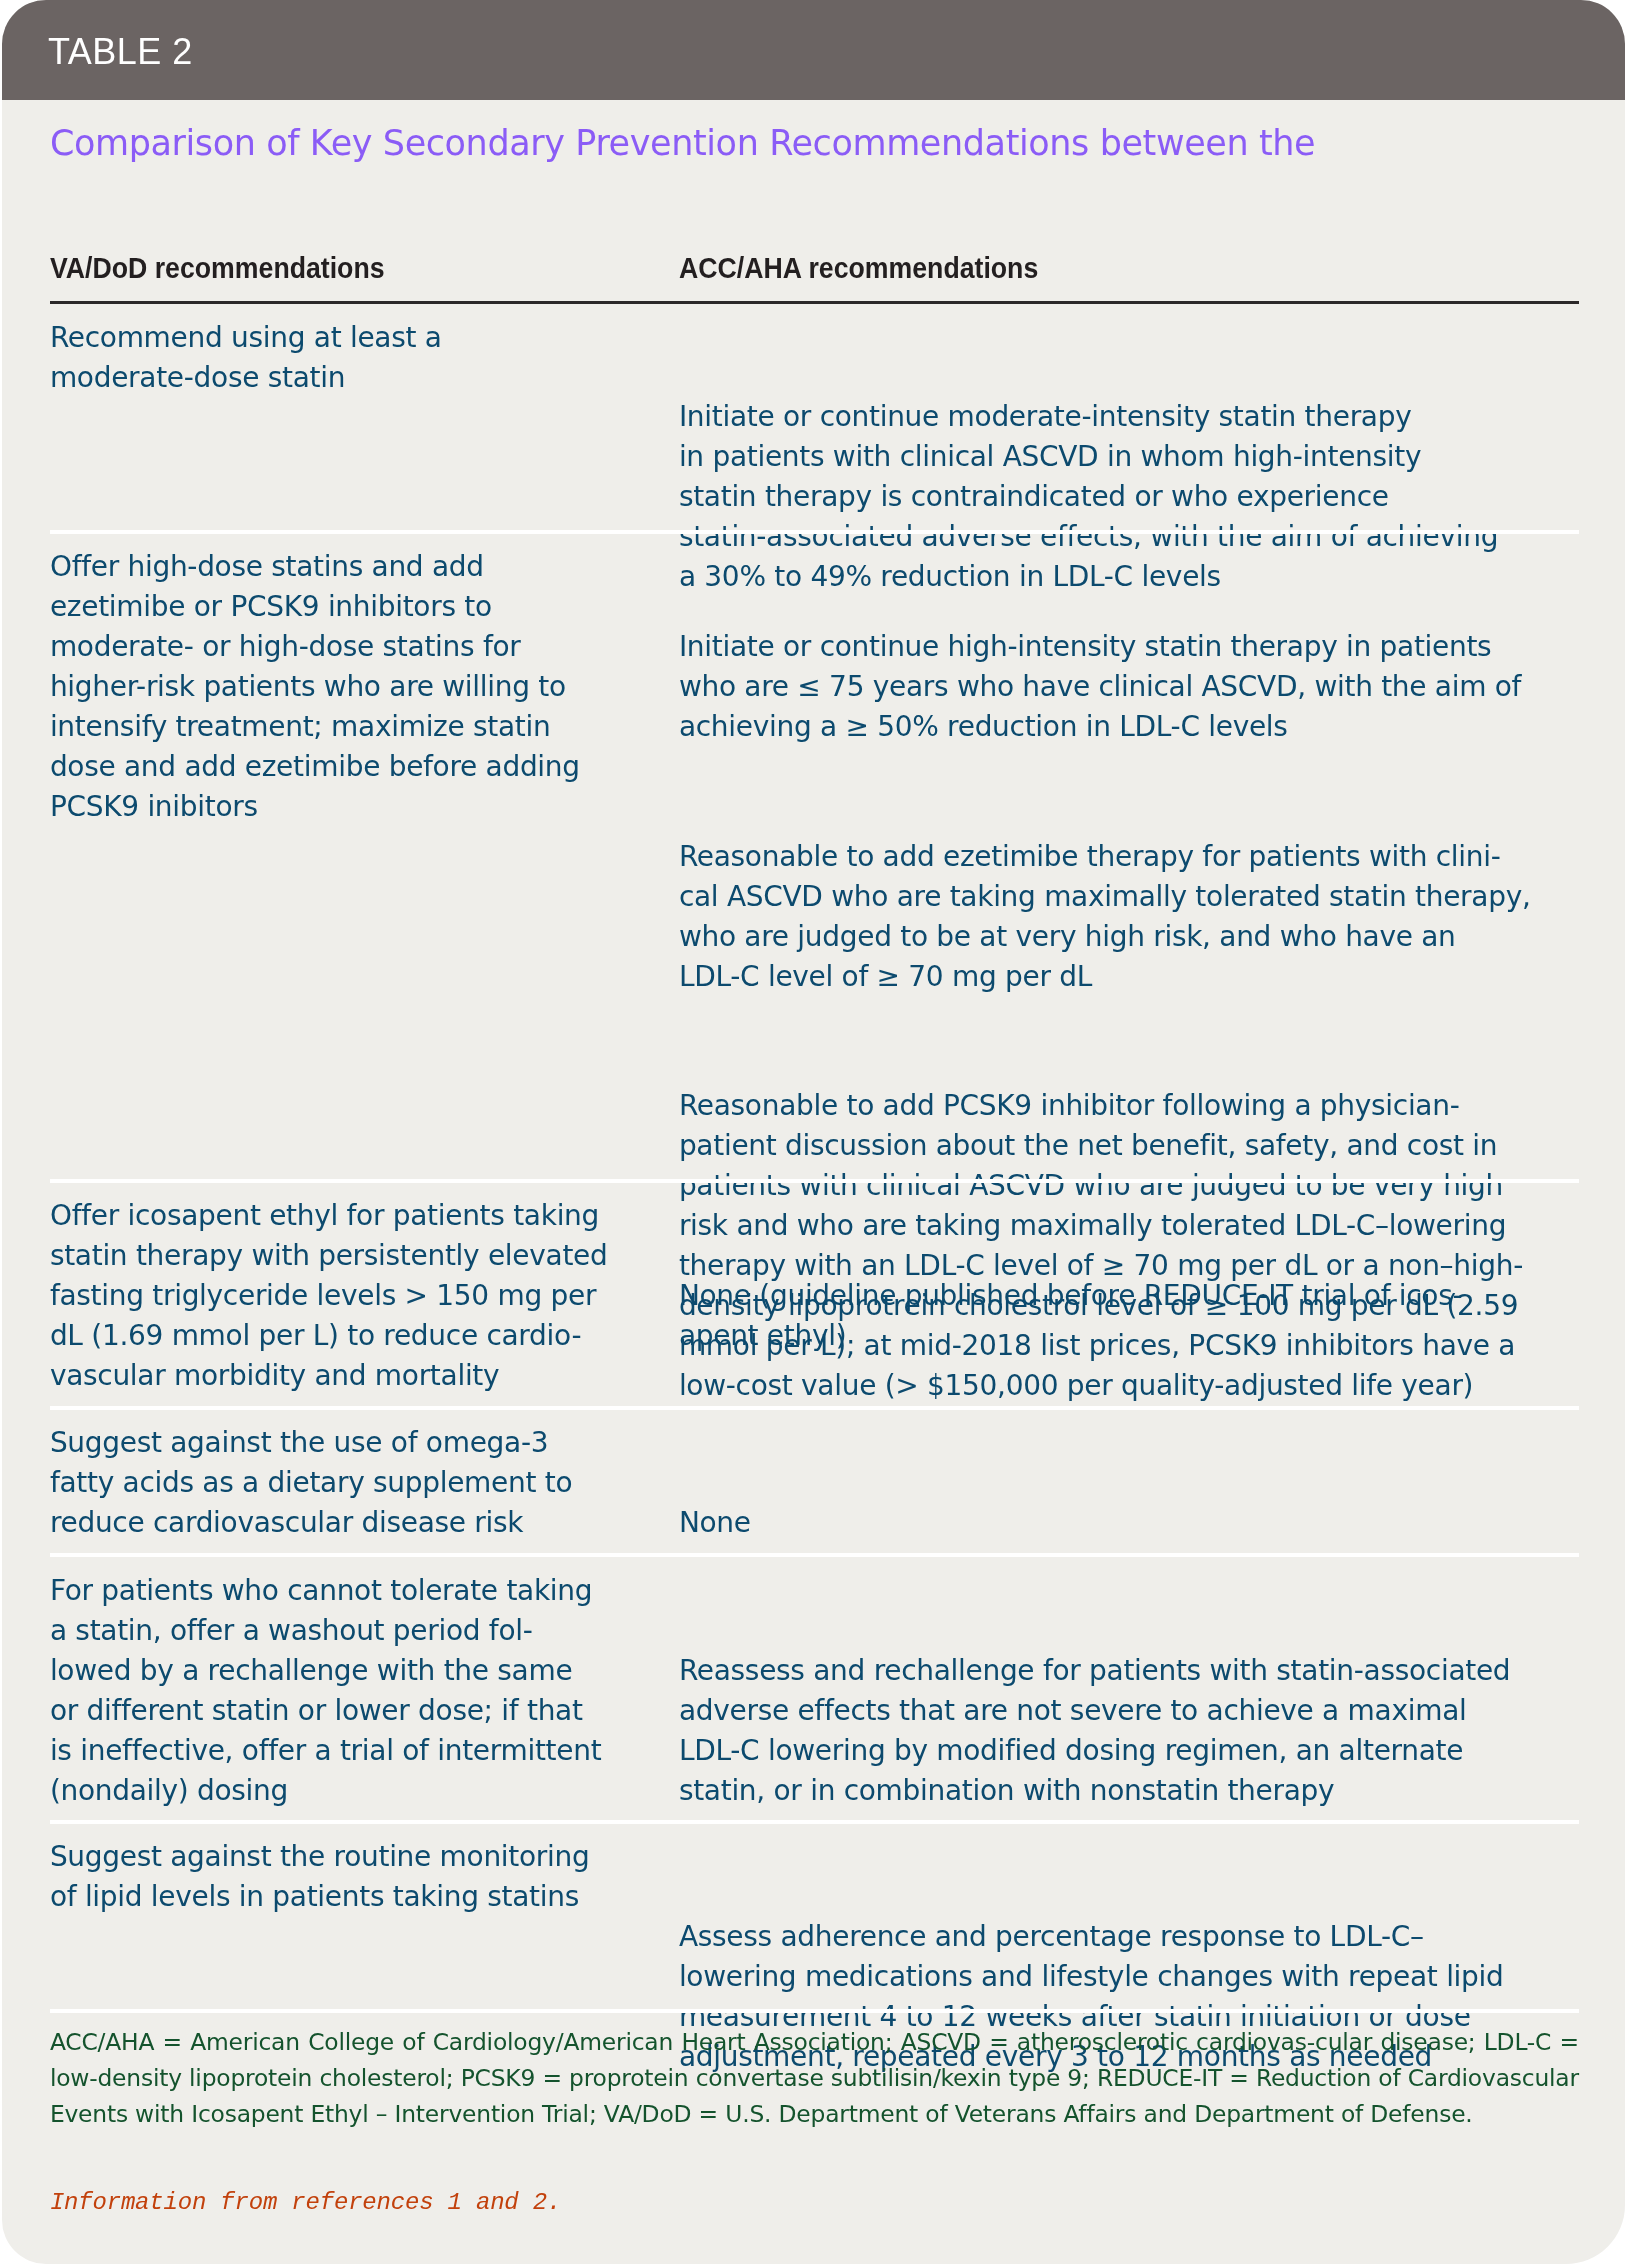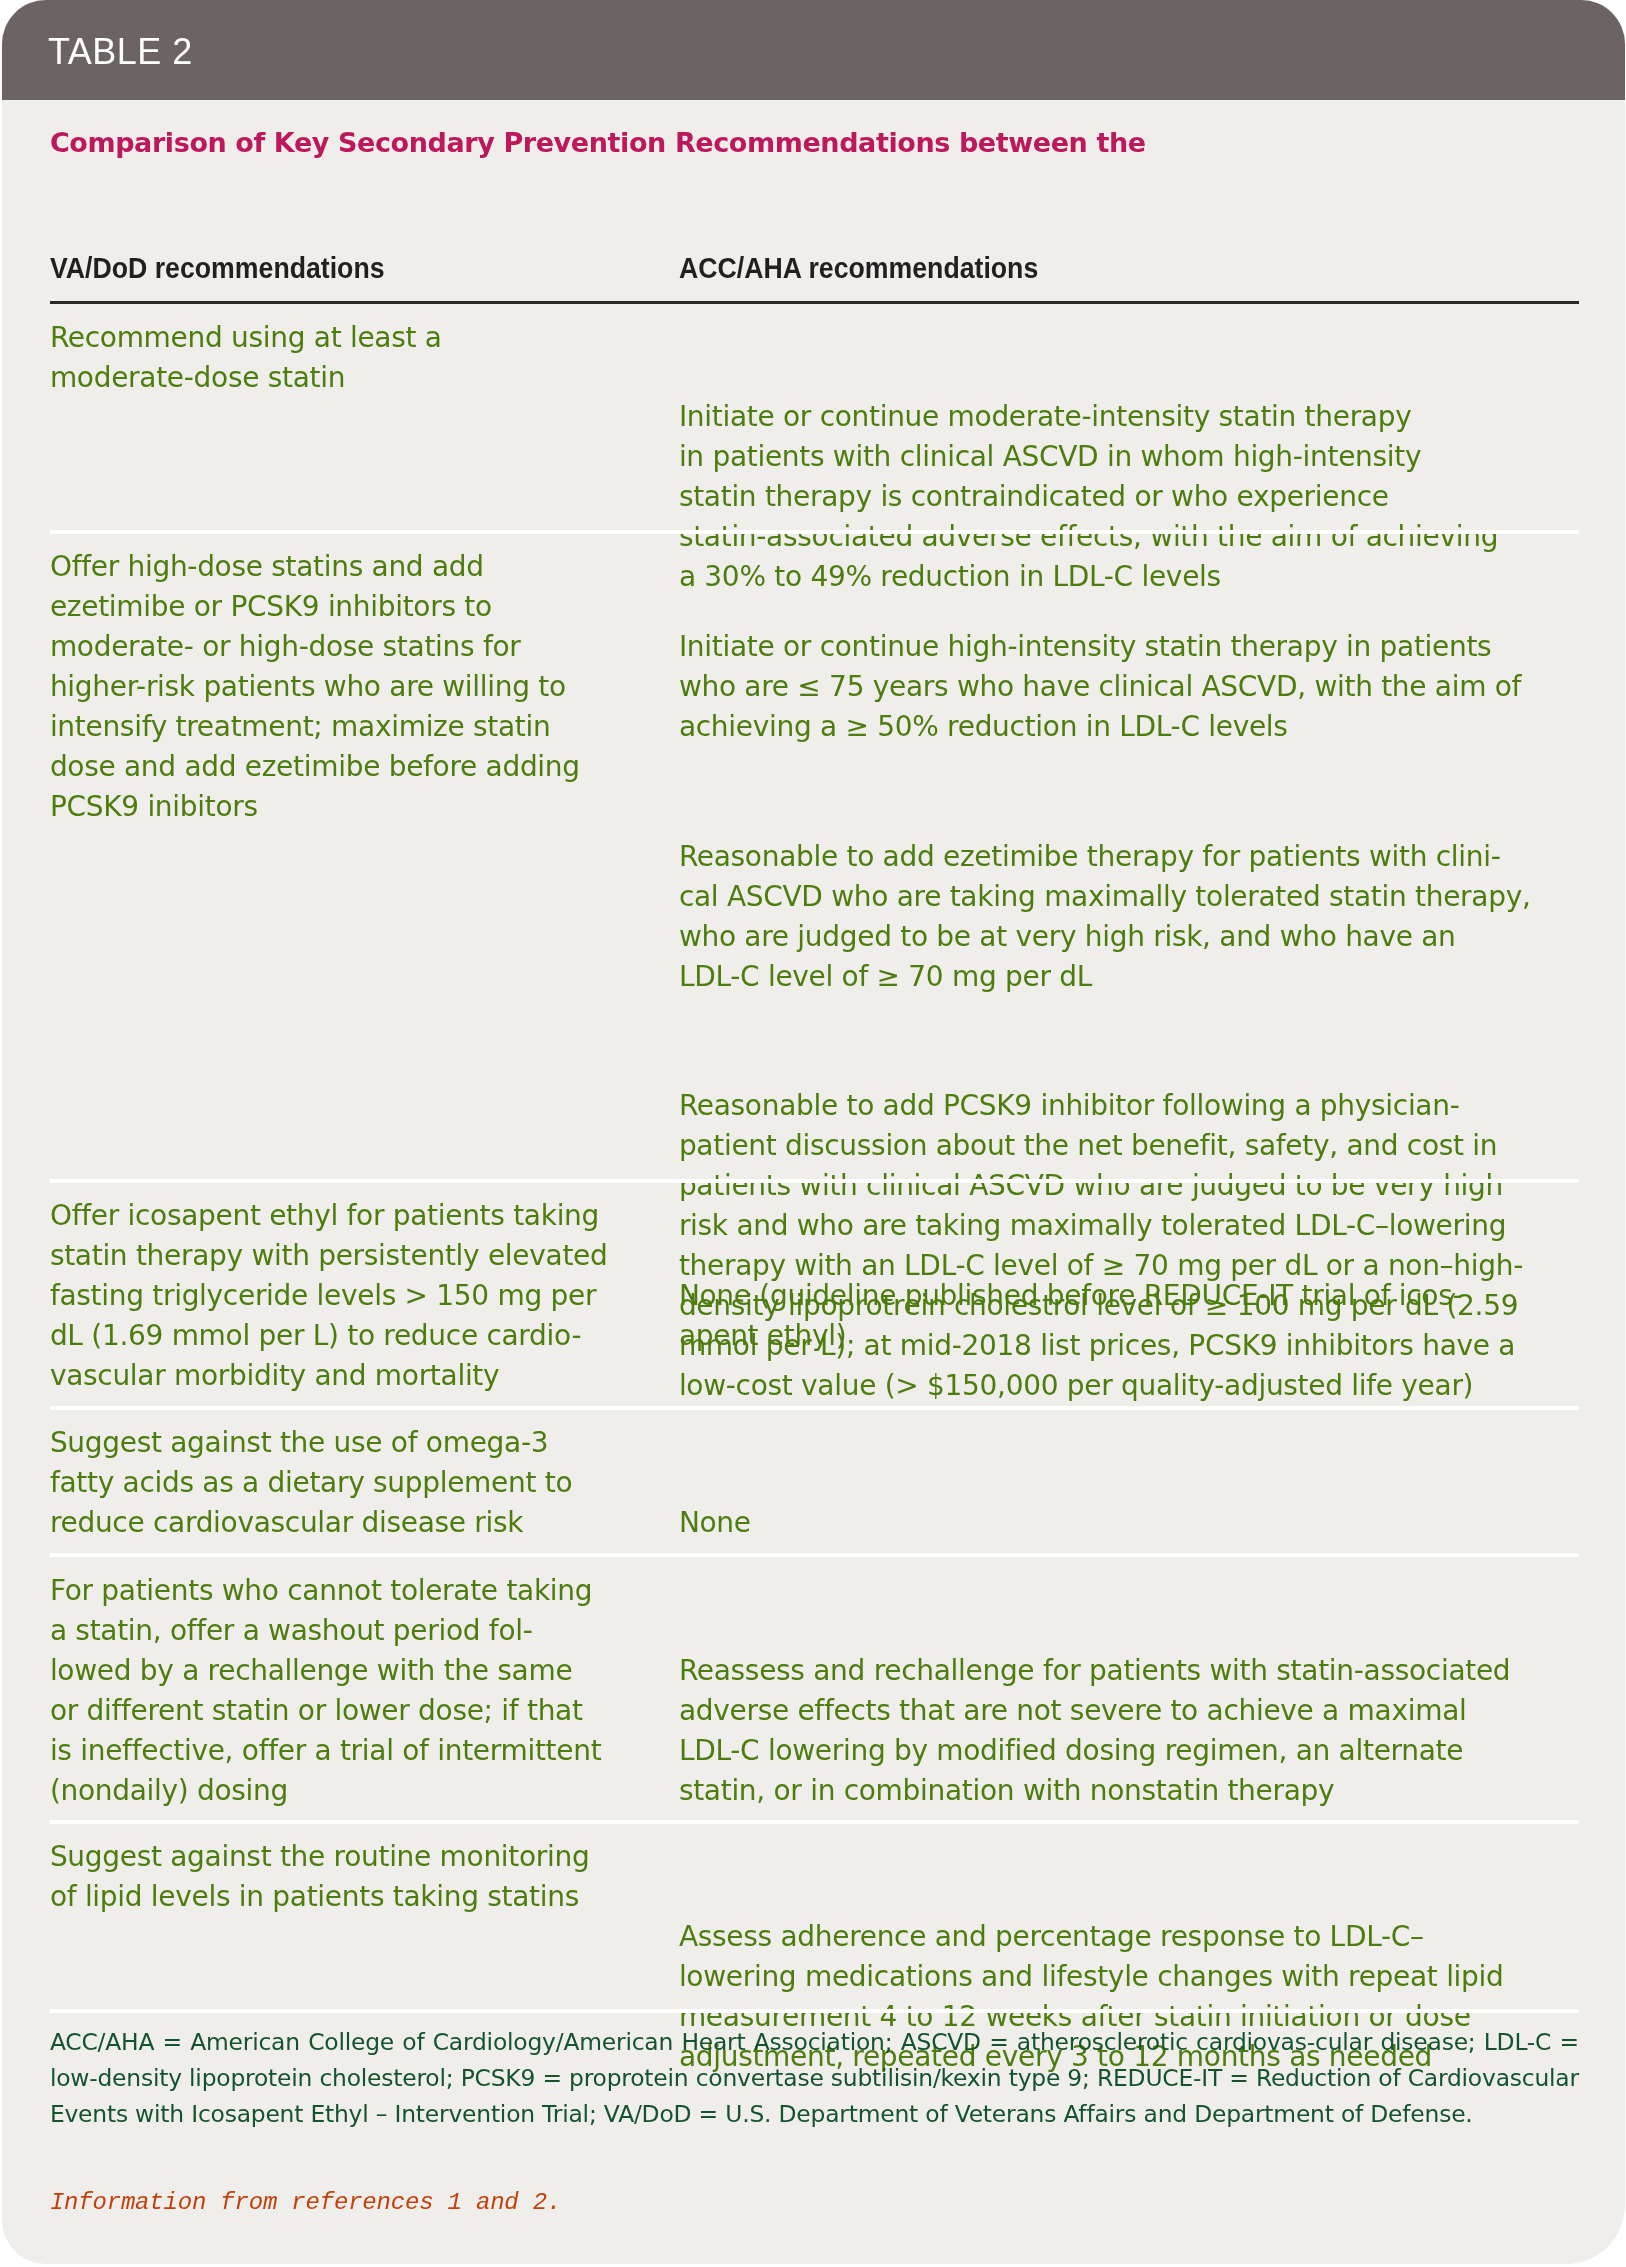--- a/index.html
+++ b/index.html
@@ -13,41 +13,41 @@
     background: #6b6463;
     padding-left: 21px;
   }
   .band-label {
     position: absolute; left: 46px; top: 29px;
     font-family: "Liberation Sans", sans-serif; font-size: 36px; color: #ffffff;
     letter-spacing: 0.5px; line-height: 46px;
   }
   .title {
     position: absolute; left: 48px; top: 119px; width: 1529px;
-    font-family: "DejaVu Sans", sans-serif; font-weight: bold;
-    font-size: 27px; line-height: 48px; color: #be185d; letter-spacing: -0.4px;
+    font-family: "DejaVu Sans", sans-serif; font-weight: normal;
+    font-size: 35px; line-height: 48px; color: #8b5cf6; letter-spacing: -0.4px;
   }
   .title span { display: block; white-space: nowrap; }
   .colhead {
     position: absolute; top: 247px;
     font-family: "Liberation Sans", sans-serif; font-weight: bold;
     font-size: 29px; line-height: 42px; color: #231f20; white-space: nowrap;
     transform: scaleX(0.92); transform-origin: left center;
   }
   .rule-thick {
     position: absolute; left: 48px; top: 301px; width: 1529px; height: 2.9px;
     background: #2b2829;
   }
   .sep {
     position: absolute; left: 48px; width: 1529px; height: 3.8px; background: #ffffff;
   }
   .cell {
     position: absolute;
     font-family: "DejaVu Sans", sans-serif; font-size: 28px; line-height: 40px;
-    color: #4d7c0f; white-space: pre; letter-spacing: -0.3px;
+    color: #0c4a6e; white-space: pre; letter-spacing: -0.3px;
   }
   .cell .para { display: block; margin-bottom: 9.6px; }
   .cell .para:last-child { margin-bottom: 0; }
   .col-left { left: 48px; }
   .col-right { left: 677px; }
   .footnote {
     position: absolute; left: 48px; top: 2024px; width: 1529px;
     font-family: "DejaVu Sans", sans-serif; font-size: 23.4px; line-height: 36px;
     color: #14532d; text-align: justify; text-align-last: left; letter-spacing: -0.2px;
   }

